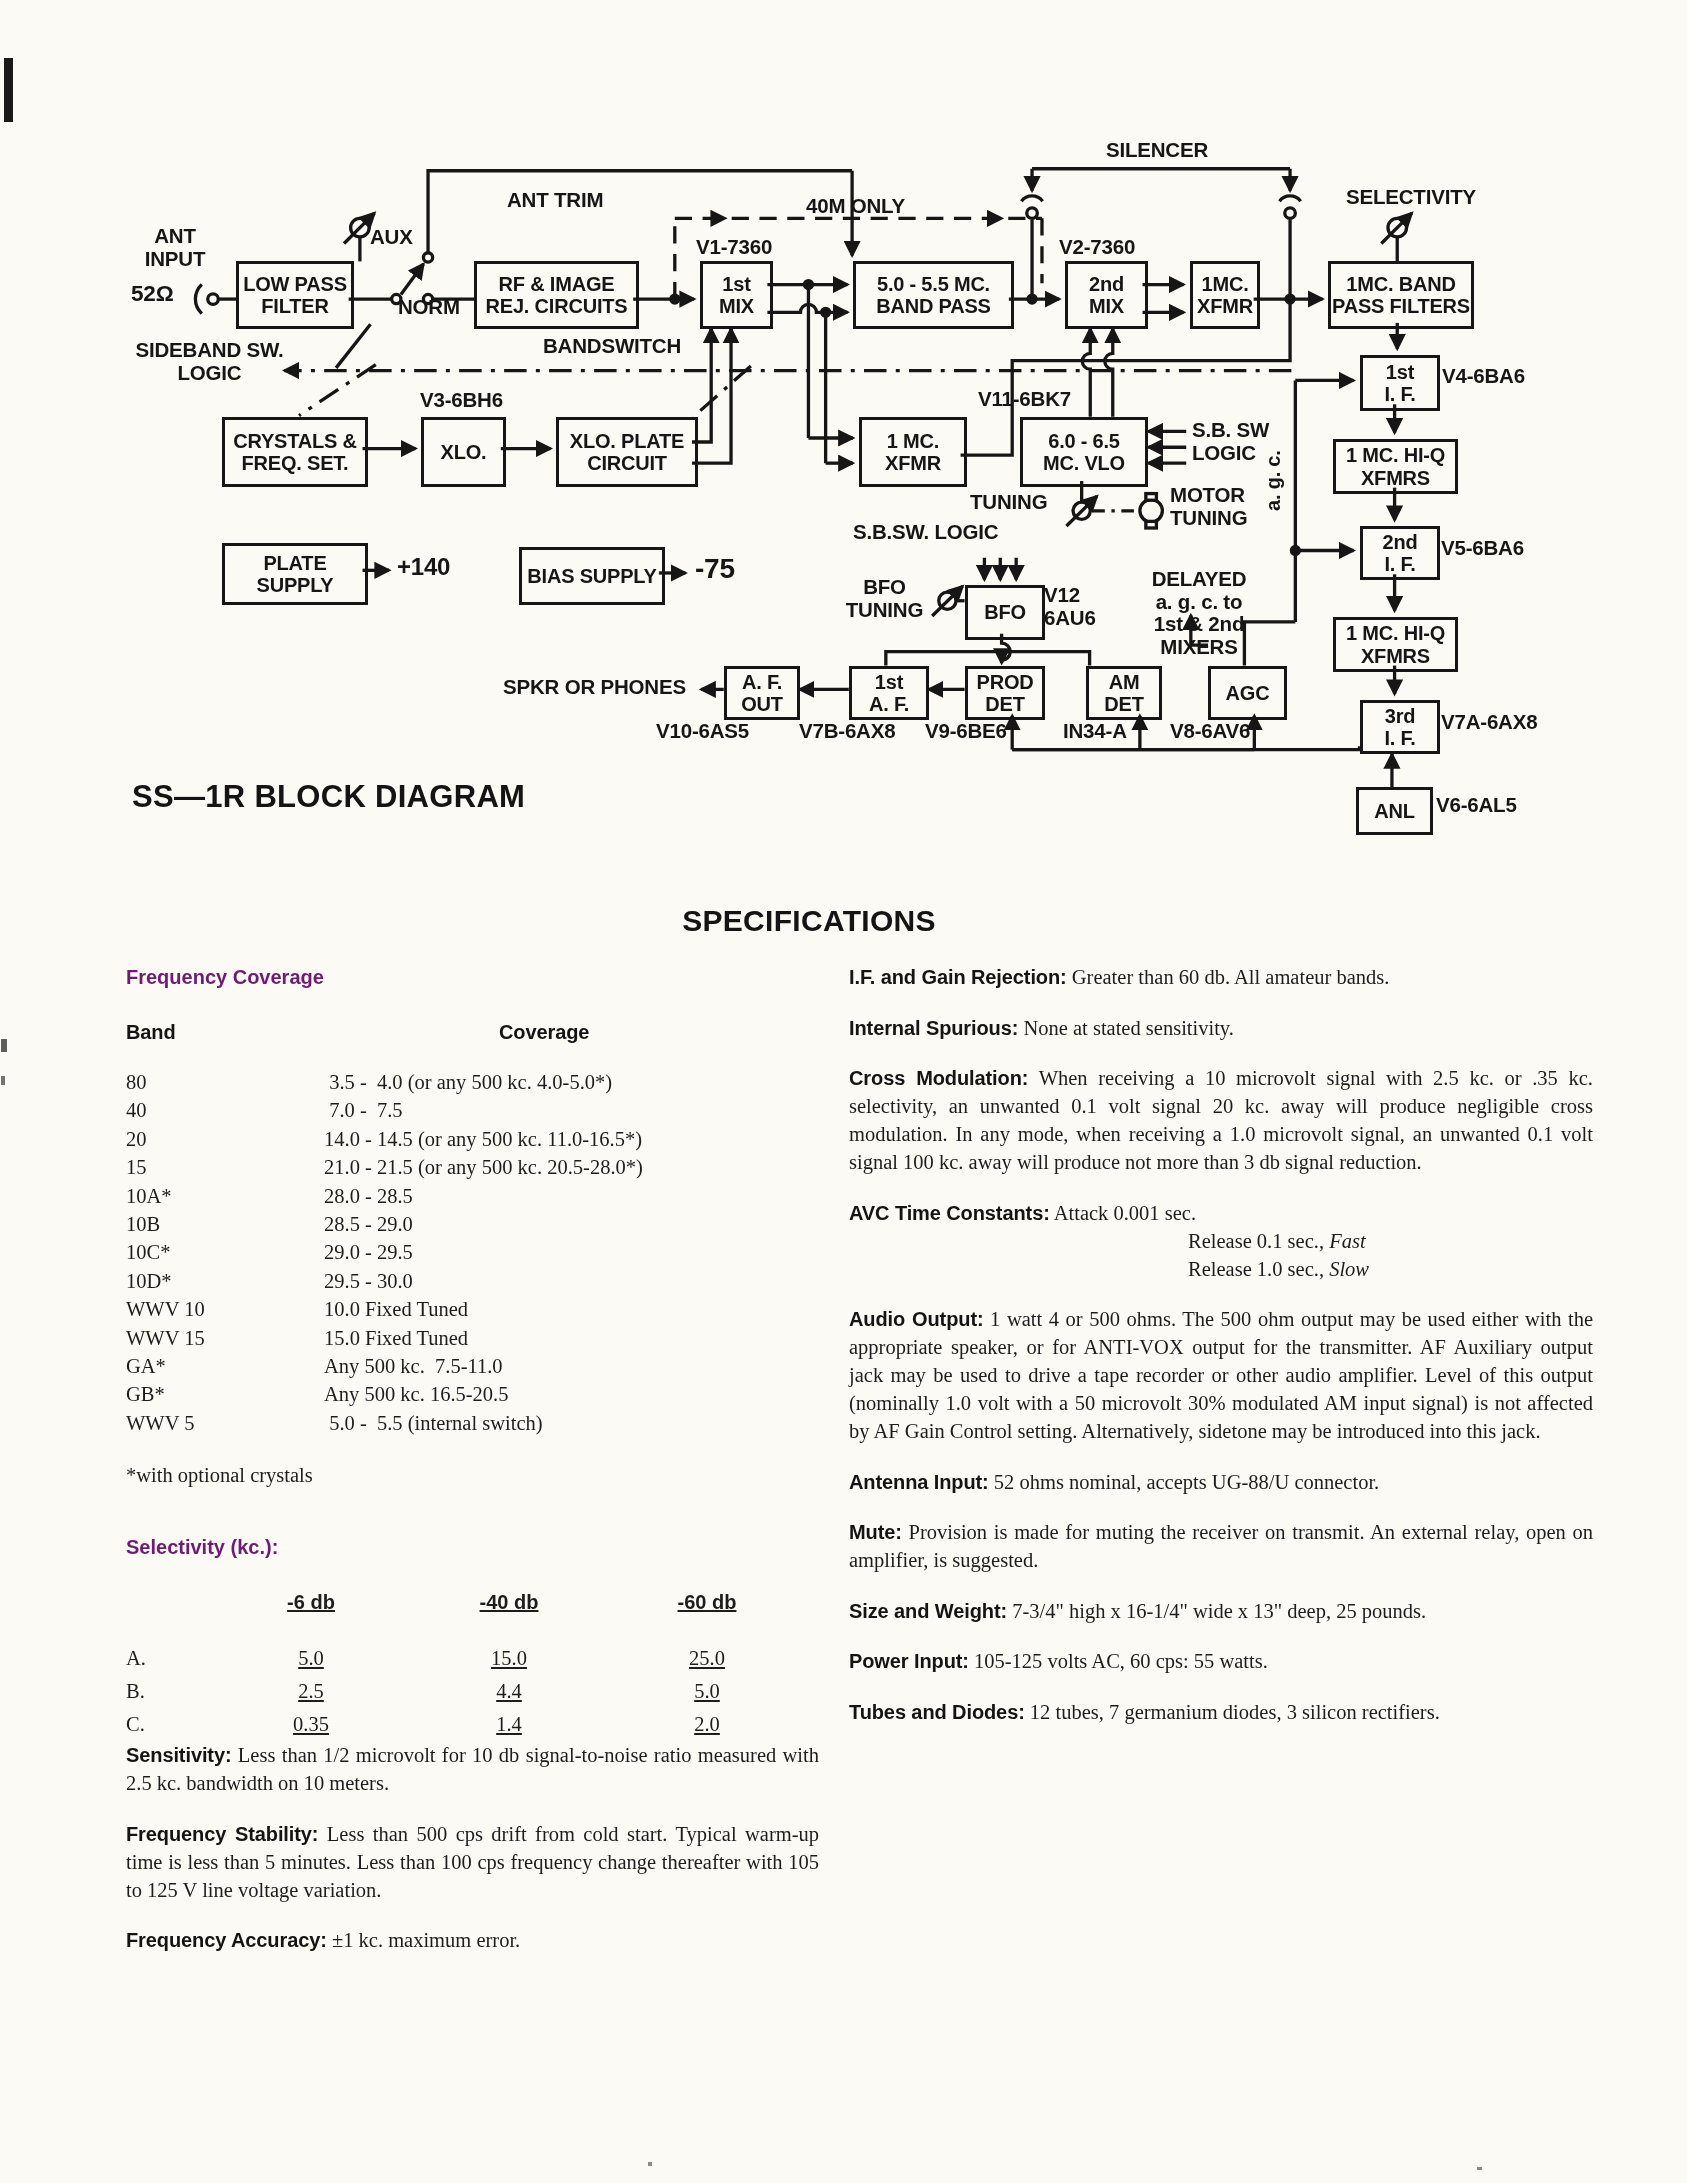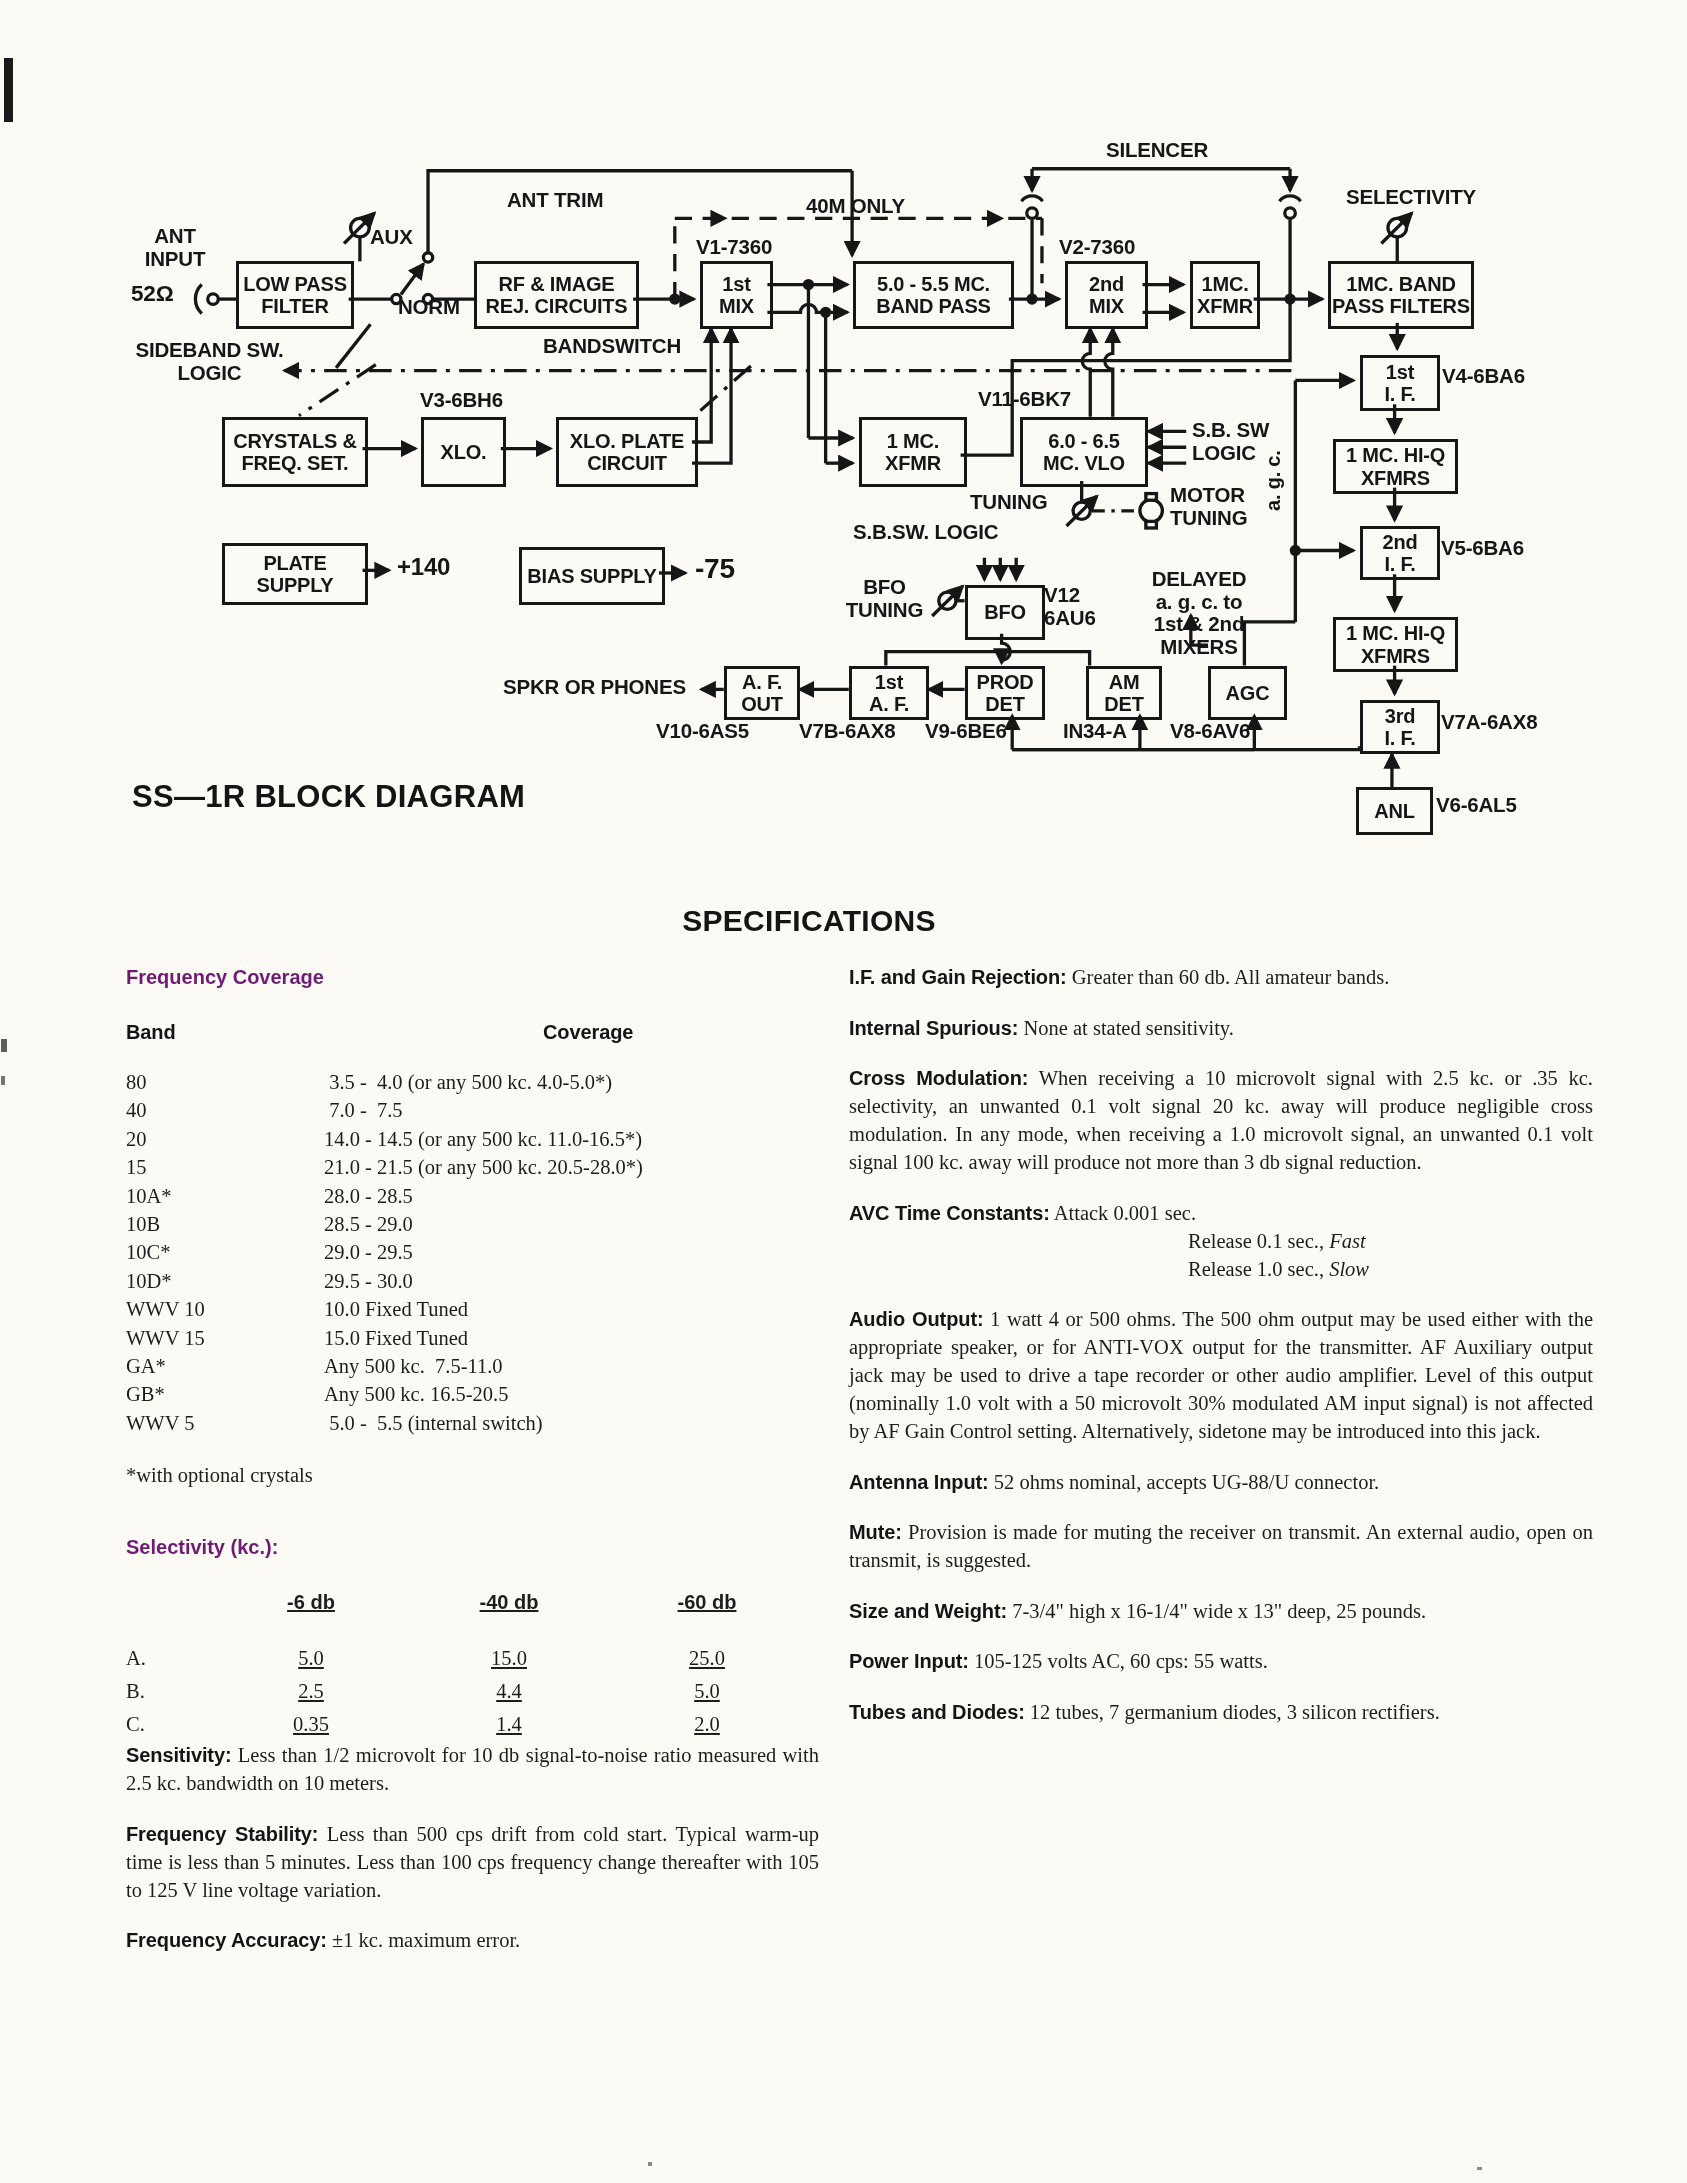--- a/index.html
+++ b/index.html
@@ -22,21 +22,21 @@
   .spec-heading{position:absolute;left:624px;top:904px;width:370px;text-align:center;
         font-weight:bold;font-size:30px;letter-spacing:0.3px;color:#141414;}
   .col{position:absolute;font-family:"Liberation Serif",serif;font-size:20.5px;line-height:28px;color:#1d1d1d;}
   #col-left{left:126px;top:963px;width:693px;}
   #col-right{left:849px;top:963px;width:744px;}
   .lead{font-family:"Liberation Sans",sans-serif;font-weight:bold;font-size:20px;letter-spacing:-0.1px;color:#141414;}
   .sec-title{font-family:"Liberation Sans",sans-serif;font-weight:bold;font-size:20px;margin:0 0 26.5px 0;color:#701a75;}
   p.spec{margin:0 0 22.5px 0;text-align:justify;}
   p.spec:last-child{margin-bottom:0;}
 
-  .fc-head{display:flex;margin-bottom:22.5px;gap:44px;}
+  .fc-head{display:flex;margin-bottom:22.5px;}
   .fc-head .band-h{width:198px;}
   .fc-head .cov-h{margin-left:175px;}
   .fc-row{display:flex;line-height:28.4px;}
   .fc-band{width:198px;white-space:pre;}
   .fc-cov{white-space:pre;}
   .fc-foot{margin-top:24px;}
 
   .sel-wrap{margin-top:44px;}
   .sel-head{display:flex;font-family:"Liberation Sans",sans-serif;font-weight:bold;font-size:20px;margin-bottom:26.5px;}
   .sel-row{display:flex;line-height:33px;}
@@ -417,20 +417,20 @@
     <p class="spec"><span class="lead">Cross Modulation:</span> <span>When receiving a 10 microvolt signal with 2.5 kc. or .35 kc. selectivity, an unwanted 0.1 volt signal 20 kc. away will produce negligible cross modulation. In any mode, when receiving a 1.0 microvolt signal, an unwanted 0.1 volt signal 100 kc. away will produce not more than 3 db signal reduction.</span></p>
 
     <div class="avc">
       <div><span class="lead">AVC Time Constants:</span> <span>Attack 0.001 sec.</span></div>
       <div class="ind"><span>Release 0.1 sec., </span><span class="ital">Fast</span></div>
       <div class="ind"><span>Release 1.0 sec., </span><span class="ital">Slow</span></div>
     </div>
 
     <p class="spec"><span class="lead">Audio Output:</span> <span>1 watt 4 or 500 ohms. The 500 ohm output may be used either with the appropriate speaker, or for ANTI-VOX output for the transmitter. AF Auxiliary output jack may be used to drive a tape recorder or other audio amplifier. Level of this output (nominally 1.0 volt with a 50 microvolt 30% modulated AM input signal) is not affected by AF Gain Control setting. Alternatively, sidetone may be introduced into this jack.</span></p>
     <p class="spec"><span class="lead">Antenna Input:</span> <span>52 ohms nominal, accepts UG-88/U connector.</span></p>
-    <p class="spec"><span class="lead">Mute:</span> <span>Provision is made for muting the receiver on transmit. An external audio, open on transmit, is suggested.</span></p>
+    <p class="spec"><span class="lead">Mute:</span> <span>Provision is made for muting the receiver on transmit. An external relay, open on amplifier, is suggested.</span></p>
     <p class="spec"><span class="lead">Size and Weight:</span> <span>7-3/4" high x 16-1/4" wide x 13" deep, 25 pounds.</span></p>
     <p class="spec"><span class="lead">Power Input:</span> <span>105-125 volts AC, 60 cps: 55 watts.</span></p>
     <p class="spec"><span class="lead">Tubes and Diodes:</span> <span>12 tubes, 7 germanium diodes, 3 silicon rectifiers.</span></p>
   </div>
 
 </div>
 
 
 </body></html>

